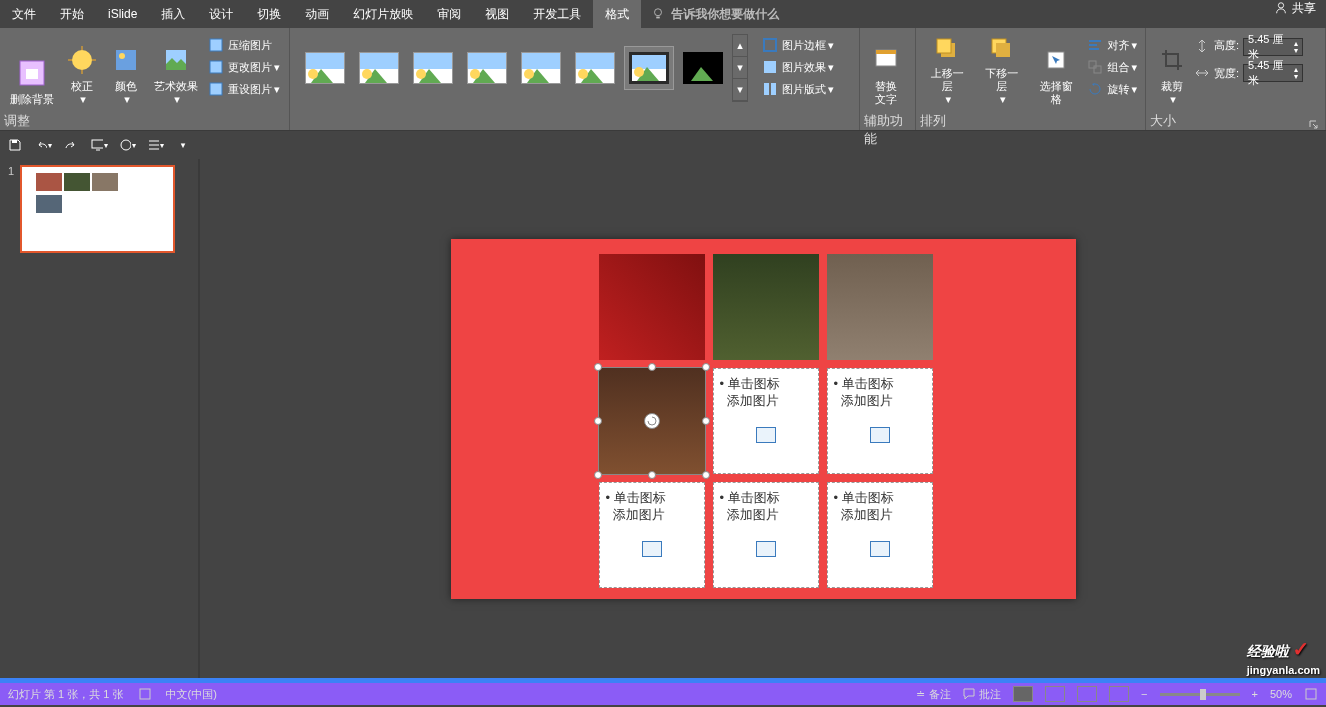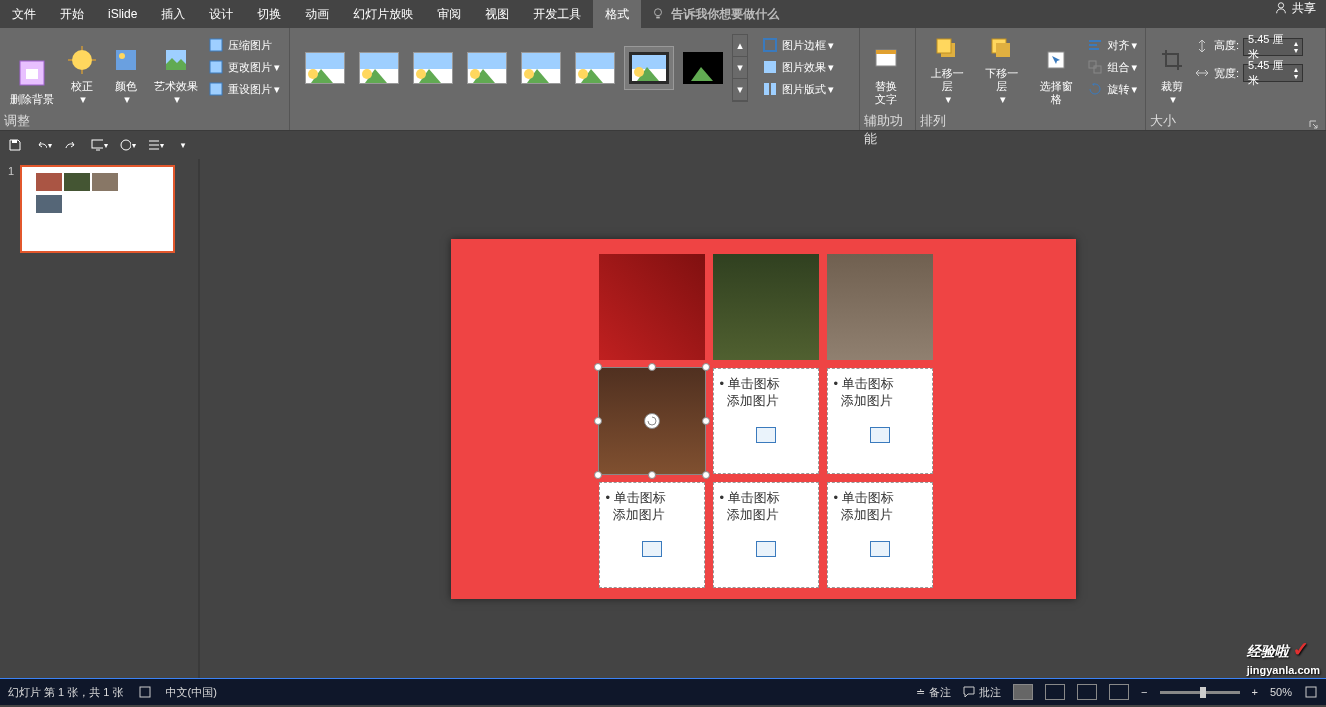--- a/index.html
+++ b/index.html
@@ -53,21 +53,21 @@
 .cell.img.c4{background:linear-gradient(#503020,#805030);}
 .cell.selected{outline:1px solid #888;}
 .handle{position:absolute;width:8px;height:8px;background:#fff;border:1px solid #888;border-radius:50%;}
 .handle.tl{top:-5px;left:-5px;} .handle.tr{top:-5px;right:-5px;}
 .handle.bl{bottom:-5px;left:-5px;} .handle.br{bottom:-5px;right:-5px;}
 .handle.tm{top:-5px;left:50%;margin-left:-4px;} .handle.bm{bottom:-5px;left:50%;margin-left:-4px;}
 .handle.ml{left:-5px;top:50%;margin-top:-4px;} .handle.mr{right:-5px;top:50%;margin-top:-4px;}
 .rot{position:absolute;top:50%;left:50%;width:16px;height:16px;margin:-8px 0 0 -8px;border:1px solid #888;border-radius:50%;background:#fff;display:flex;align-items:center;justify-content:center;}
 .ph-text{font-size:13px;color:#333;padding:6px 6px 0 6px;line-height:17px;}
 .ph-ico{position:absolute;bottom:30px;left:50%;margin-left:-10px;width:20px;height:16px;border:1px solid #3a7abd;background:#eaf3fb;}
-.statusbar{height:27px;background:#0f172a;color:#ddd;font-size:11px;display:flex;align-items:center;padding:0 8px;border-top:1px solid #3b82f6;}
+.statusbar{height:27px;background:#8b5cf6;color:#ddd;font-size:11px;display:flex;align-items:center;padding:0 8px;border-top:5px solid #3b82f6;}
 .sb-left{display:flex;align-items:center;gap:14px;}
 .sb-right{margin-left:auto;display:flex;align-items:center;gap:12px;}
 .sb-btn{cursor:pointer;display:flex;align-items:center;gap:4px;}
 .viewbtn{width:20px;height:16px;border:1px solid #888;cursor:pointer;}
 .zoom-slider{width:80px;height:3px;background:#888;position:relative;cursor:pointer;}
 .zoom-slider::after{content:"";position:absolute;left:40px;top:-4px;width:6px;height:11px;background:#ccc;}
 .watermark{position:absolute;right:6px;bottom:30px;color:#fff;font-size:14px;font-weight:bold;font-style:italic;text-shadow:1px 1px 2px #000;}
 .watermark .red{color:#e03030;font-size:20px;font-style:normal;}
 .size-input{width:60px;height:18px;background:#5a5a5a;border:1px solid #333;color:#fff;font-size:11px;padding:0 4px;display:flex;align-items:center;justify-content:space-between;}
 </style>

